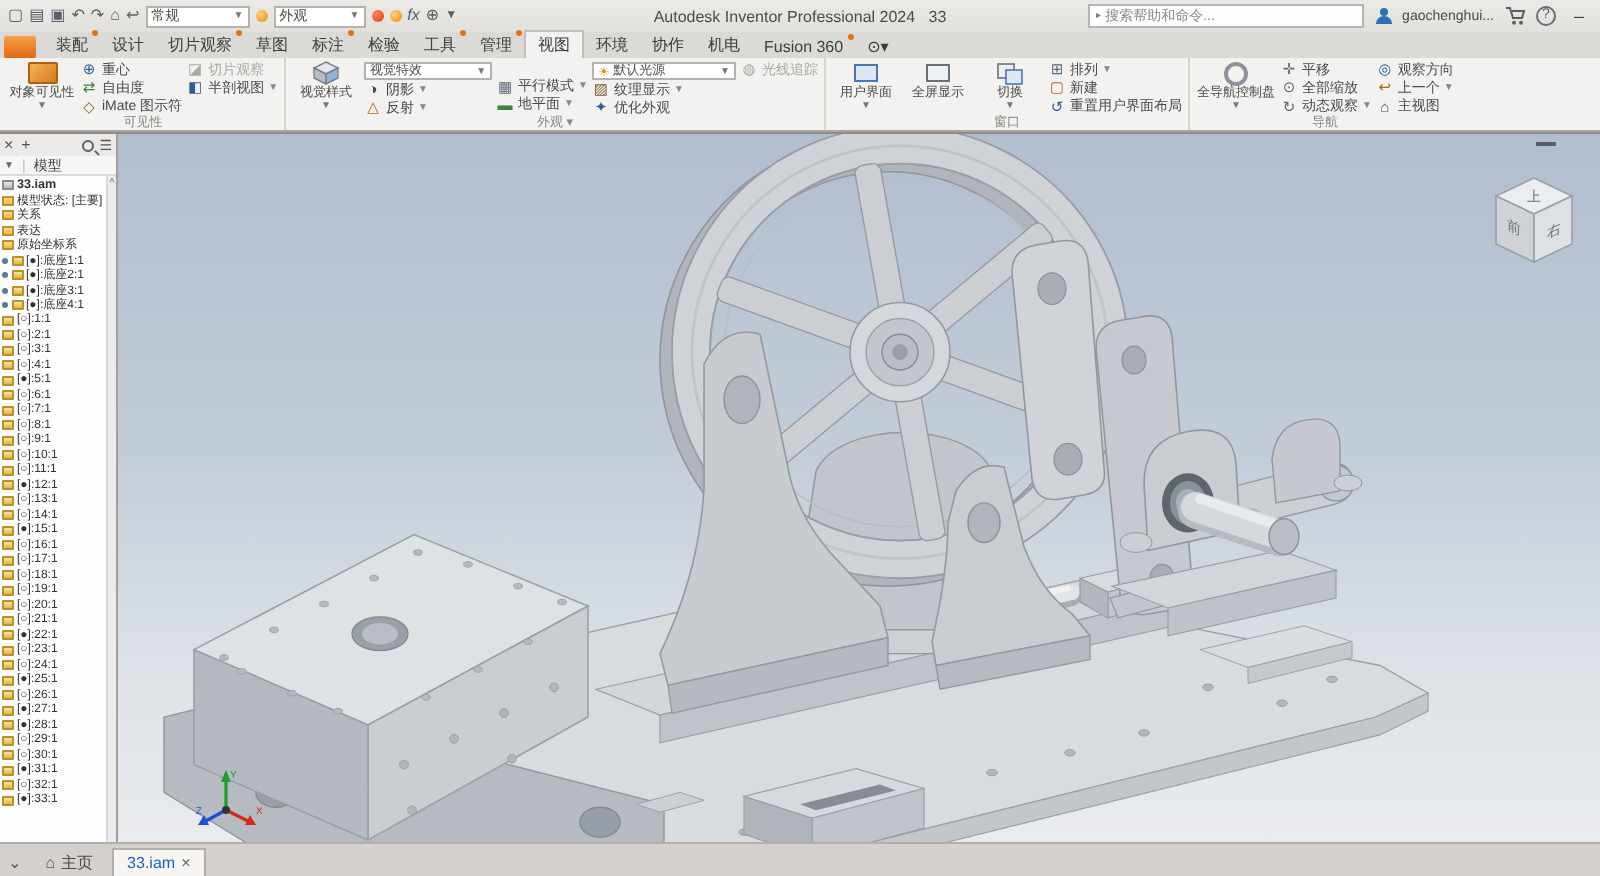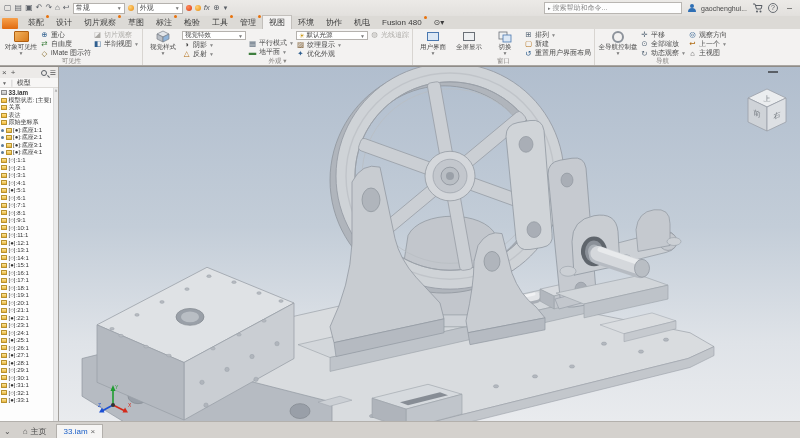--- a/index.html
+++ b/index.html
@@ -106,54 +106,57 @@
     <div class="combo" style="width:46px">
       <span>外观</span>
         <span class="arr">▼</span>
     </div>
     <span class="dotred"></span>
     <span class="dotorange"></span>
     <span class="qicon" style="font-style:italic">fx</span>
     <span class="qicon">⊕</span>
     <span class="qicon" style="font-size:6px">▼</span>
   </div>
+  <div class="title-center">
+    <span>Autodesk Inventor Professional 2024</span>&nbsp;&nbsp;&nbsp;<span>33</span>
+  </div>
   <div class="title-right">
     <div class="searchbox">
       <span style="font-size:5px;color:#777">▸</span>
       <span>搜索帮助和命令...</span>
     </div>
     <span class="person"></span>
     <span class="username">gaochenghui...</span>
     <svg width="11" height="10">
         <path d="M1,1 h2 l1.5,5 h4.5 l1,-3.5 h-6" fill="none" stroke="#5a5f66" stroke-width="1"></path>
         <circle cx="5" cy="8.4" r="1" fill="#5a5f66"></circle>
         <circle cx="8.5" cy="8.4" r="1" fill="#5a5f66"></circle>
       </svg>
     <span class="helpcircle">?</span>
     <span class="minbtn">–</span>
   </div>
 </div>
 
 <div class="tabrow">
   <div class="appbtn"></div>
 
-  <div id="tabs-host" style="display:flex;align-items:center">
+  <div id="tabs-host" style="display:flex;align-items:flex-end">
       <div class="rtab"><span class="tlabel">装配</span><span class="ndot" style="display: block;"></span></div>
       <div class="rtab"><span class="tlabel">设计</span></div>
       <div class="rtab"><span class="tlabel">切片观察</span><span class="ndot" style="display: block;"></span></div>
       <div class="rtab"><span class="tlabel">草图</span></div>
       <div class="rtab"><span class="tlabel">标注</span><span class="ndot" style="display: block;"></span></div>
       <div class="rtab"><span class="tlabel">检验</span></div>
       <div class="rtab"><span class="tlabel">工具</span><span class="ndot" style="display: block;"></span></div>
       <div class="rtab"><span class="tlabel">管理</span><span class="ndot" style="display: block;"></span></div>
       <div class="rtab active"><span class="tlabel">视图</span></div>
       <div class="rtab"><span class="tlabel">环境</span></div>
       <div class="rtab"><span class="tlabel">协作</span></div>
       <div class="rtab"><span class="tlabel">机电</span></div>
-      <div class="rtab"><span class="tlabel">Fusion 480</span><span class="ndot" style="display: block;"></span></div>
+      <div class="rtab"><span class="tlabel">Fusion 360</span><span class="ndot" style="display: block;"></span></div>
       <div class="rtab"><span class="tlabel">⊙▾</span></div>
     </div>
 </div>
 
 <div class="ribbon">
 
   <div class="panel">
     <div class="pc">
       <div class="bigbtn">
         <div class="bicon">

